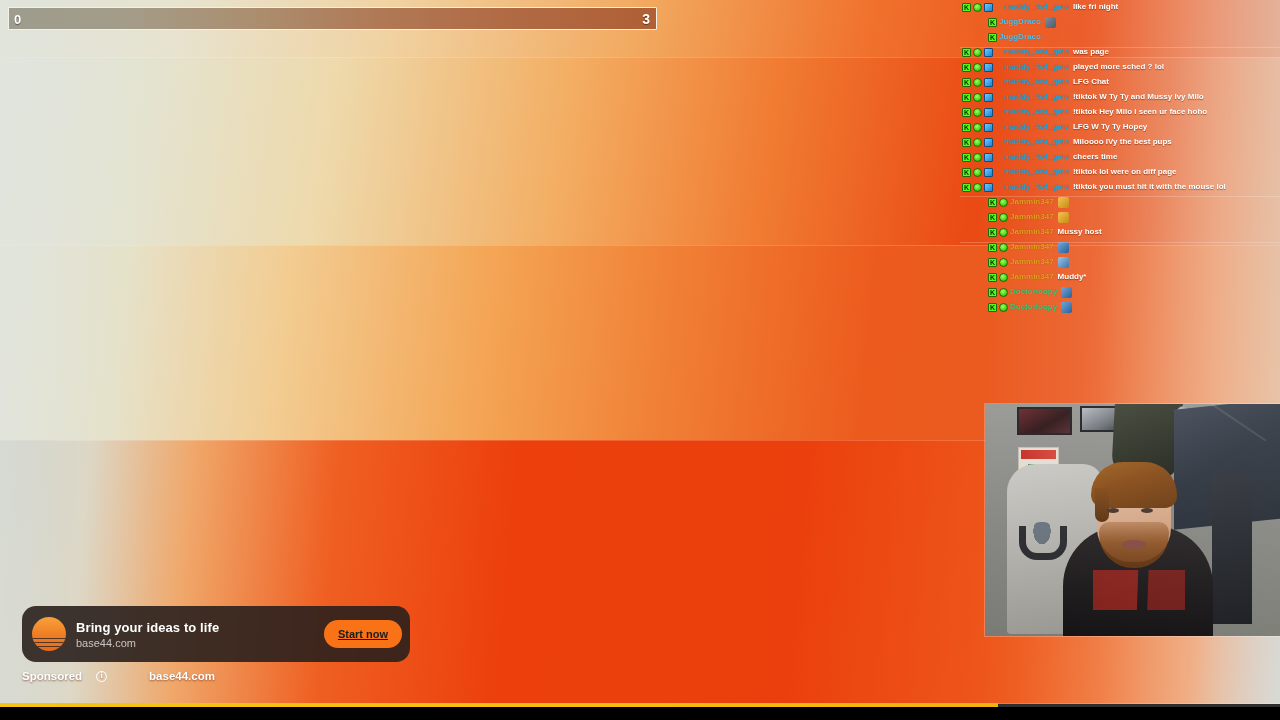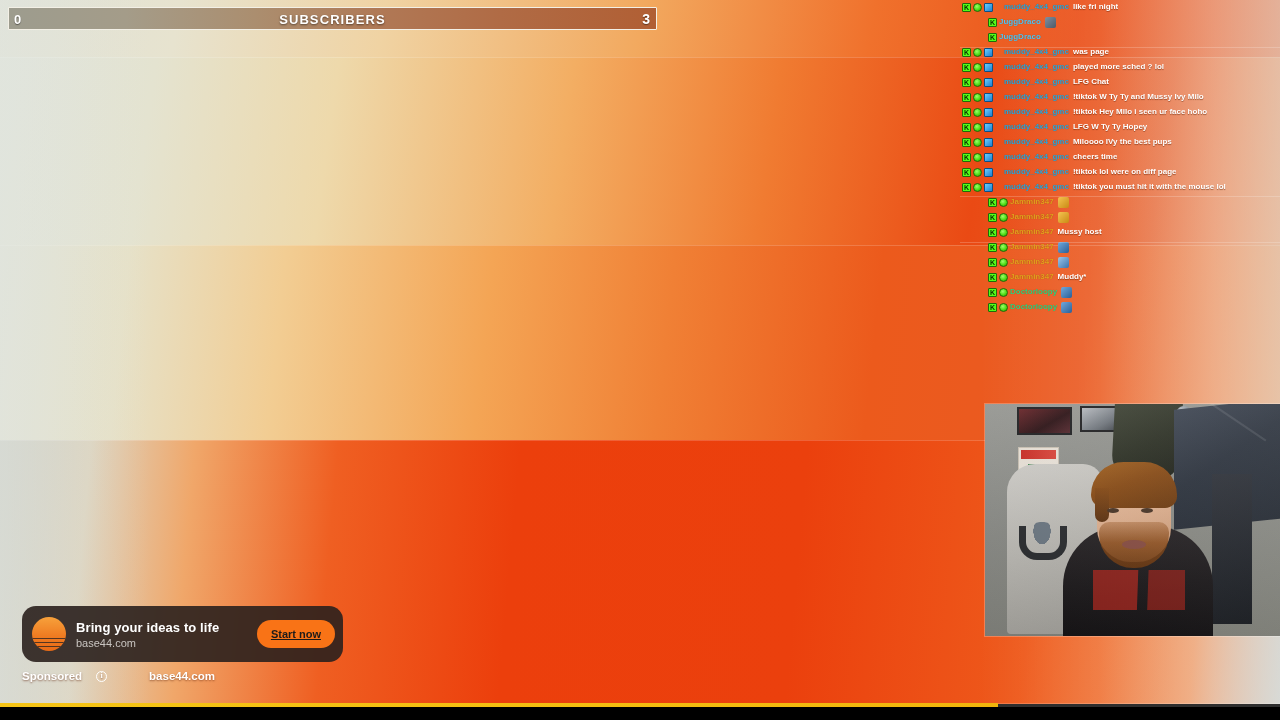--- a/index.html
+++ b/index.html
@@ -246,21 +246,21 @@
     border-radius:50%; background:#8c4f44;
   }
   .cam-light{
     position:absolute; inset:0;
     background:linear-gradient(200deg,rgba(255,255,255,.10),rgba(0,0,0,.12));
     pointer-events:none;
   }
 
   
   .ad{
-    position:absolute; left:22px; top:606px; width:321px; height:56px;
+    position:absolute; left:22px; top:606px; width:388px; height:56px;
     background:rgba(42,32,29,.90);
     border-radius:14px;
     display:flex; align-items:center; padding:0 8px 0 10px; gap:10px;
   }
   .ad-logo{
     width:34px; height:34px; border-radius:50%; flex:0 0 auto;
     position:relative; overflow:hidden;
     background:linear-gradient(180deg,#f7a13b 0%,#ef7c22 55%,#e96a16 100%);
   }
   .ad-logo::after{
@@ -327,21 +327,20 @@
     <div class="band band-d"></div>
     <div class="seam" style="top:57px"></div>
     <div class="seam" style="top:245px"></div>
     <div class="seam" style="top:440px"></div>
     <div class="left-fade"></div>
     <div class="right-fade"></div>
   </div>
 
   <div class="subbar">
     <span class="subbar-left">0</span>
-    <span class="subbar-title">SUBSCRIBERS</span>
     <span class="subbar-right">3</span>
   </div>
 
 
   <div class="chat" id="chat-list">
     <div class="chat-sep" style="top:47px"></div>
     <div class="chat-sep" style="top:196px"></div>
     <div class="chat-sep" style="top:242px"></div>
   <div class="msg">
         <span class="badge kick"></span>

